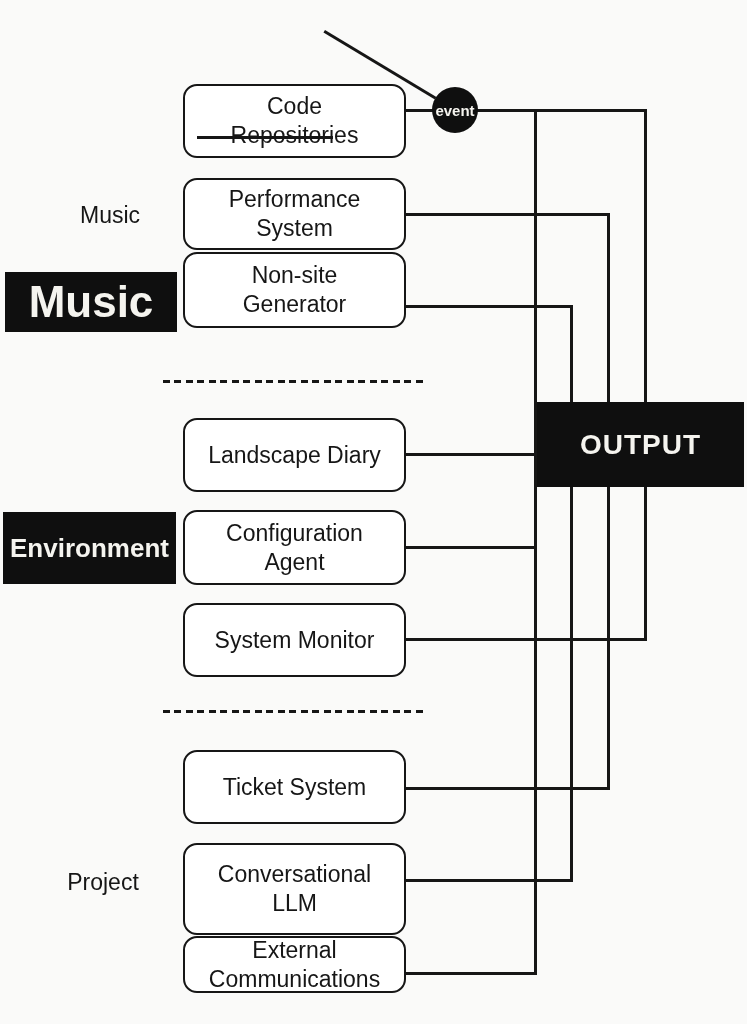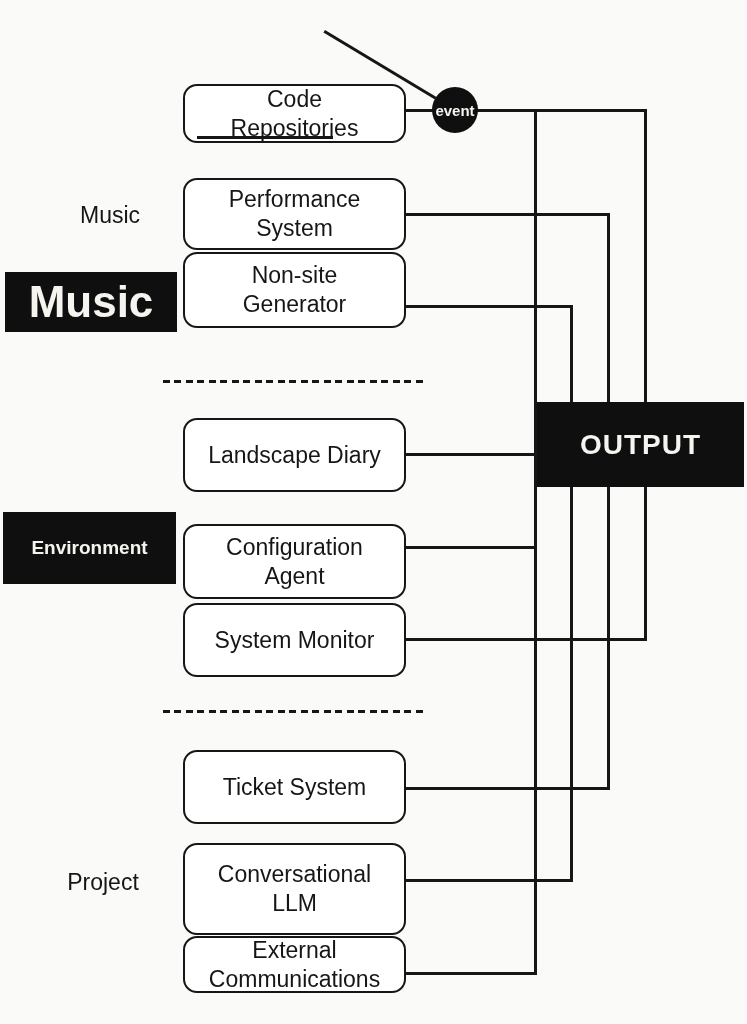--- a/index.html
+++ b/index.html
@@ -114,27 +114,27 @@
     color: var(--block-text);
     display: flex;
     align-items: center;
     justify-content: center;
     font-size: 28px;
     font-weight: bold;
     letter-spacing: 1px;
     z-index: 3;
   }
   .music-block { left: 5px; top: 272px; width: 172px; height: 60px; font-size: 44px; }
-  .environment-block { left: 3px; top: 512px; width: 173px; height: 72px; font-size: 19px; }
-  
-  .n0 { top: 84px;  height: 59px; }
+  .environment-block { left: 3px; top: 512px; width: 173px; height: 72px; font-size: 26px; }
+  
+  .n0 { top: 84px;  height: 74px; }
   .n1 { top: 178px; height: 72px; }
   .n2 { top: 252px; height: 76px; }
   .n3 { top: 418px; height: 74px; justify-content: center; }
-  .n4 { top: 524px; height: 75px; justify-content: flex-end; }
+  .n4 { top: 510px; height: 75px; justify-content: flex-end; }
   .n5 { top: 603px; height: 74px; }
   .n6 { top: 750px; height: 74px; }
   .n7 { top: 843px; height: 92px; }
   .n8 { top: 936px; height: 57px; }
 </style>
 </head>
 <body>
 
 <div class="canvas">
 

